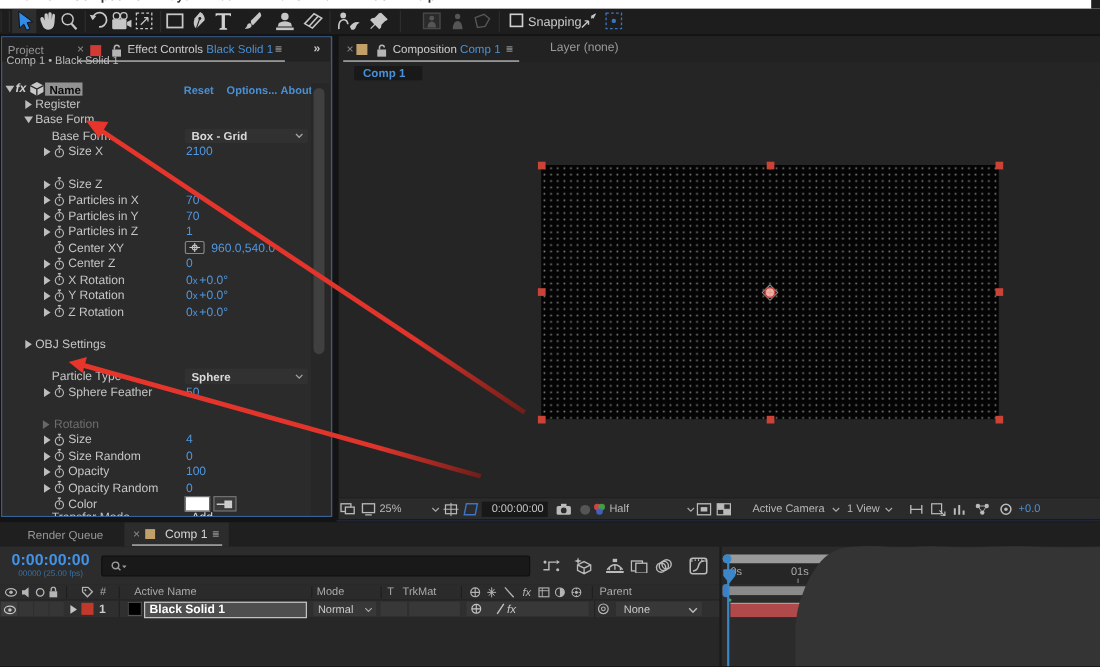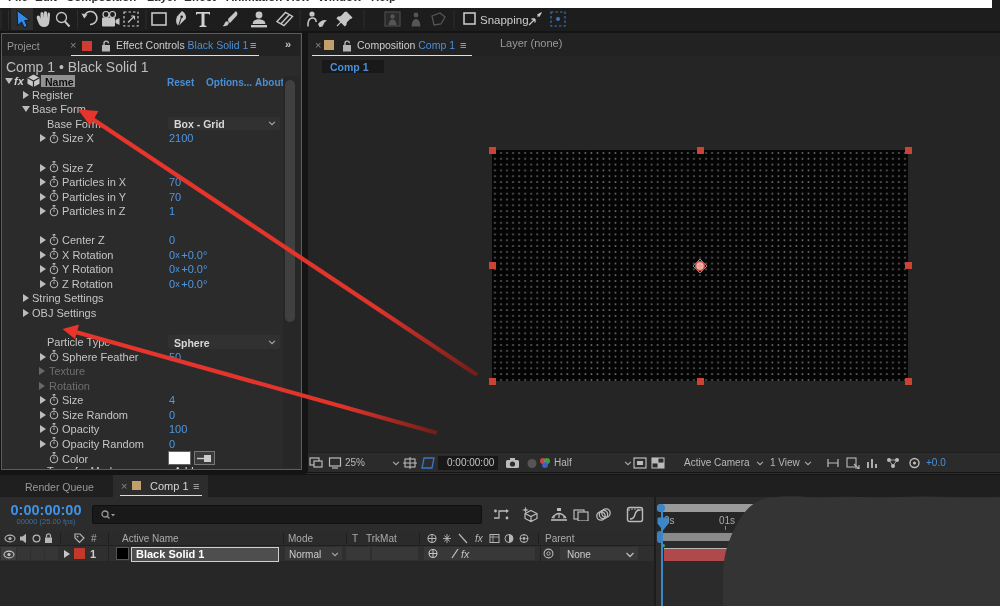--- a/index.html
+++ b/index.html
@@ -142,21 +142,21 @@
   <div class="t" style="left:68px;top:6px;color:#888">×</div>
   <div style="left:80px;top:7px;width:10px;height:10px;background:#d03b34"></div>
   <svg style="left:99px;top:5.5px" width="10" height="12" viewBox="0 0 10 12">
         <rect x="1" y="5" width="8" height="6.5" fill="#b5b5b5"></rect>
         <path d="M3 5 V3.4 A2.2 2.2 0 0 1 7.4 3.2" fill="none" stroke="#b5b5b5" stroke-width="1.4"></path>
       </svg>
       <div class="t" style="left:114px;top:6px;color:#cdcdcd;font-size:10.5px">Effect Controls&nbsp; <span style="color:#4a90d8">Black Solid 1</span></div>
   <div class="t" style="left:248px;top:6px;color:#bbb">≡</div>
   <div class="t" style="left:283px;top:5px;color:#c5c5c5;font-weight:bold">»</div>
   <div style="left:69px;top:20.5px;width:188px;height:1.5px;background:#e0e0e0"></div>
-  <div class="t" style="left:4px;top:28px;font-size:14px;color:#bdbdbd">Comp 1 • Black Solid 1</div>
+  <div class="t" style="left:4px;top:16px;font-size:10px;color:#bdbdbd">Comp 1 • Black Solid 1</div>
 
   <div class="ecprow" style="top:40px;height:14px">
     <div class="trd" style="left:3px;top:4px"></div>
     <div class="t" style="left:12px;top:2px;font-style:italic;font-weight:bold;color:#cfcfcf">fx</div>
     <svg style="left:25px;top:0px" width="13" height="13" viewBox="0 0 13 13">
           <path d="M6.5 0.5 L12.5 3.8 L12.5 9.7 L6.5 13 L0.5 9.7 L0.5 3.8 Z" fill="#c9c9c9" stroke="none"></path>
           <path d="M0.5 3.8 L6.5 7 L12.5 3.8 M6.5 7 L6.5 13" fill="none" stroke="#2b2b2b" stroke-width="1.2"></path>
         </svg>
     <div style="left:39px;top:0.5px;width:34px;height:12px;background:#929292"></div>
     <div class="t" style="left:43px;top:2.5px;color:#0a0a0a;font-weight:bold;font-size:10.5px">Name</div>
@@ -214,20 +214,32 @@
           <div class="t blue" style="left:167px;top:2px">70</div>
         </div>
     <div class="ecprow" style="top:170.1px">
           <div class="trr" style="left:38px;top:3px"></div>
           <svg class="sw">
             <use href="#swico"></use>
           </svg>
           <div class="t" style="left:60px;top:2px">Particles in Z</div>
           <div class="t blue" style="left:167px;top:2px">1</div>
         </div>
+    <div class="ecprow" style="top:184.7px">
+          <svg class="sw">
+            <use href="#swico"></use>
+          </svg>
+          <div class="t" style="left:60px;top:2px">Center XY</div>
+      <div style="left:166px;top:0.5px;width:18px;height:12px;border:1px solid #8a8a8a;border-radius:2px"></div>
+          <svg style="left:170px;top:2.5px" width="10" height="8" viewBox="0 0 10 8">
+            <circle cx="5" cy="4" r="2.2" fill="none" stroke="#c5c5c5" stroke-width="1"></circle>
+            <path d="M5 0 L5 8 M0 4 L10 4" stroke="#c5c5c5" stroke-width="1"></path>
+          </svg>
+      <div class="t blue" style="left:190px;top:2px">960.0,540.0</div>
+        </div>
     <div class="ecprow" style="top:199.2px">
           <div class="trr" style="left:38px;top:3px"></div>
           <svg class="sw">
             <use href="#swico"></use>
           </svg>
           <div class="t" style="left:60px;top:2px">Center Z</div>
           <div class="t blue" style="left:167px;top:2px">0</div>
         </div>
     <div class="ecprow" style="top:213.8px">
           <div class="trr" style="left:38px;top:3px"></div>
@@ -245,48 +257,40 @@
           <div class="t" style="left:60px;top:2px">Y Rotation</div>
           <div class="t blue" style="left:167px;top:2px">0<span style="font-size:9px">x</span>&nbsp; +0.0°</div>
         </div>
     <div class="ecprow" style="top:242.9px">
           <div class="trr" style="left:38px;top:3px"></div>
           <svg class="sw">
             <use href="#swico"></use>
           </svg>
           <div class="t" style="left:60px;top:2px">Z Rotation</div>
           <div class="t blue" style="left:167px;top:2px">0<span style="font-size:9px">x</span>&nbsp; +0.0°</div>
-        </div>
-    <div class="ecprow" style="top:257.4px">
-          <div class="trr" style="left:21px;top:3px"></div>
-          <div class="t" style="left:30px;top:2px">String Settings</div>
         </div>
     <div class="ecprow" style="top:272px">
           <div class="trr" style="left:21px;top:3px"></div>
           <div class="t" style="left:30px;top:2px">OBJ Settings</div>
         </div>
     <div class="ecprow" style="top:301.1px">
           <div class="t" style="left:45px;top:2px">Particle Type</div>
       <div class="dd" style="left:166px"></div>
           <div class="t" style="left:172px;top:2.5px;color:#d8d8d8;font-weight:bold;font-size:10.5px">Sphere</div>
           <svg class="chev" style="left:266px;top:4.5px" width="8" height="5" viewBox="0 0 9 6">
             <path d="M1 1 L4.5 4.5 L8 1" fill="none" stroke="#a5a5a5" stroke-width="1.4"></path>
           </svg>
         </div>
     <div class="ecprow" style="top:315.6px">
           <div class="trr" style="left:38px;top:3px"></div>
           <svg class="sw">
             <use href="#swico"></use>
           </svg>
           <div class="t" style="left:60px;top:2px">Sphere Feather</div>
           <div class="t blue" style="left:167px;top:2px">50</div>
-        </div>
-    <div class="ecprow" style="top:330.2px">
-          <div class="trr" style="left:37px;top:3px;border-left-color:#686868"></div>
-          <div class="t dim" style="left:47px;top:2px">Texture</div>
         </div>
     <div class="ecprow" style="top:344.7px">
           <div class="trr" style="left:37px;top:3px;border-left-color:#686868"></div>
           <div class="t dim" style="left:47px;top:2px">Rotation</div>
         </div>
     <div class="ecprow" style="top:359.3px">
           <div class="trr" style="left:38px;top:3px"></div>
           <svg class="sw">
             <use href="#swico"></use>
           </svg>

